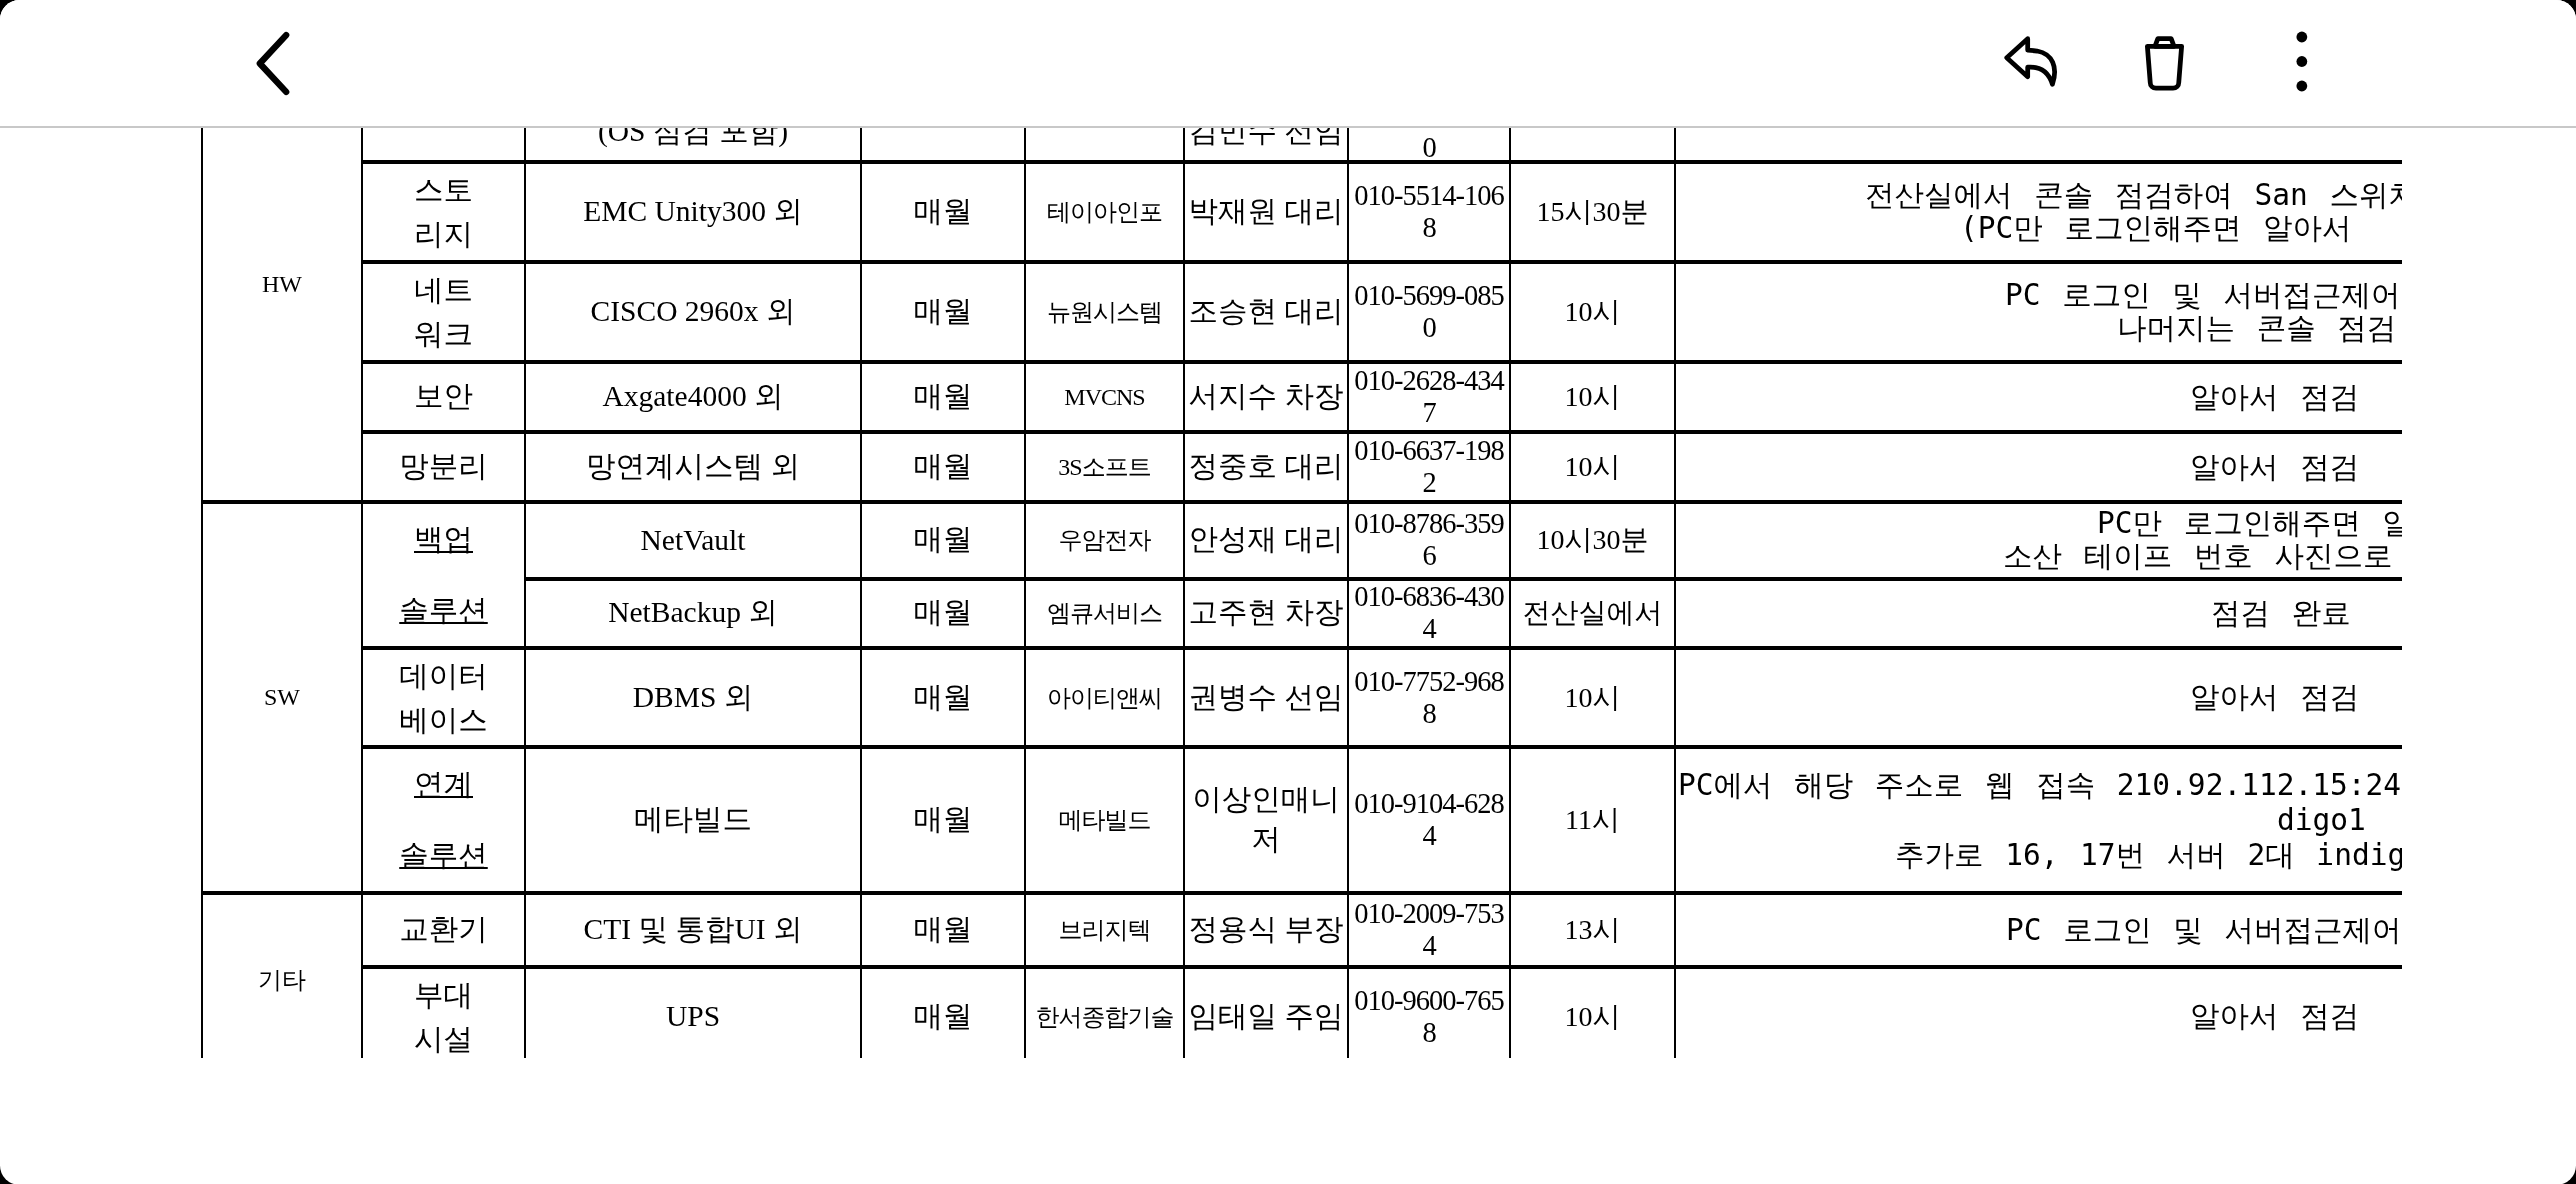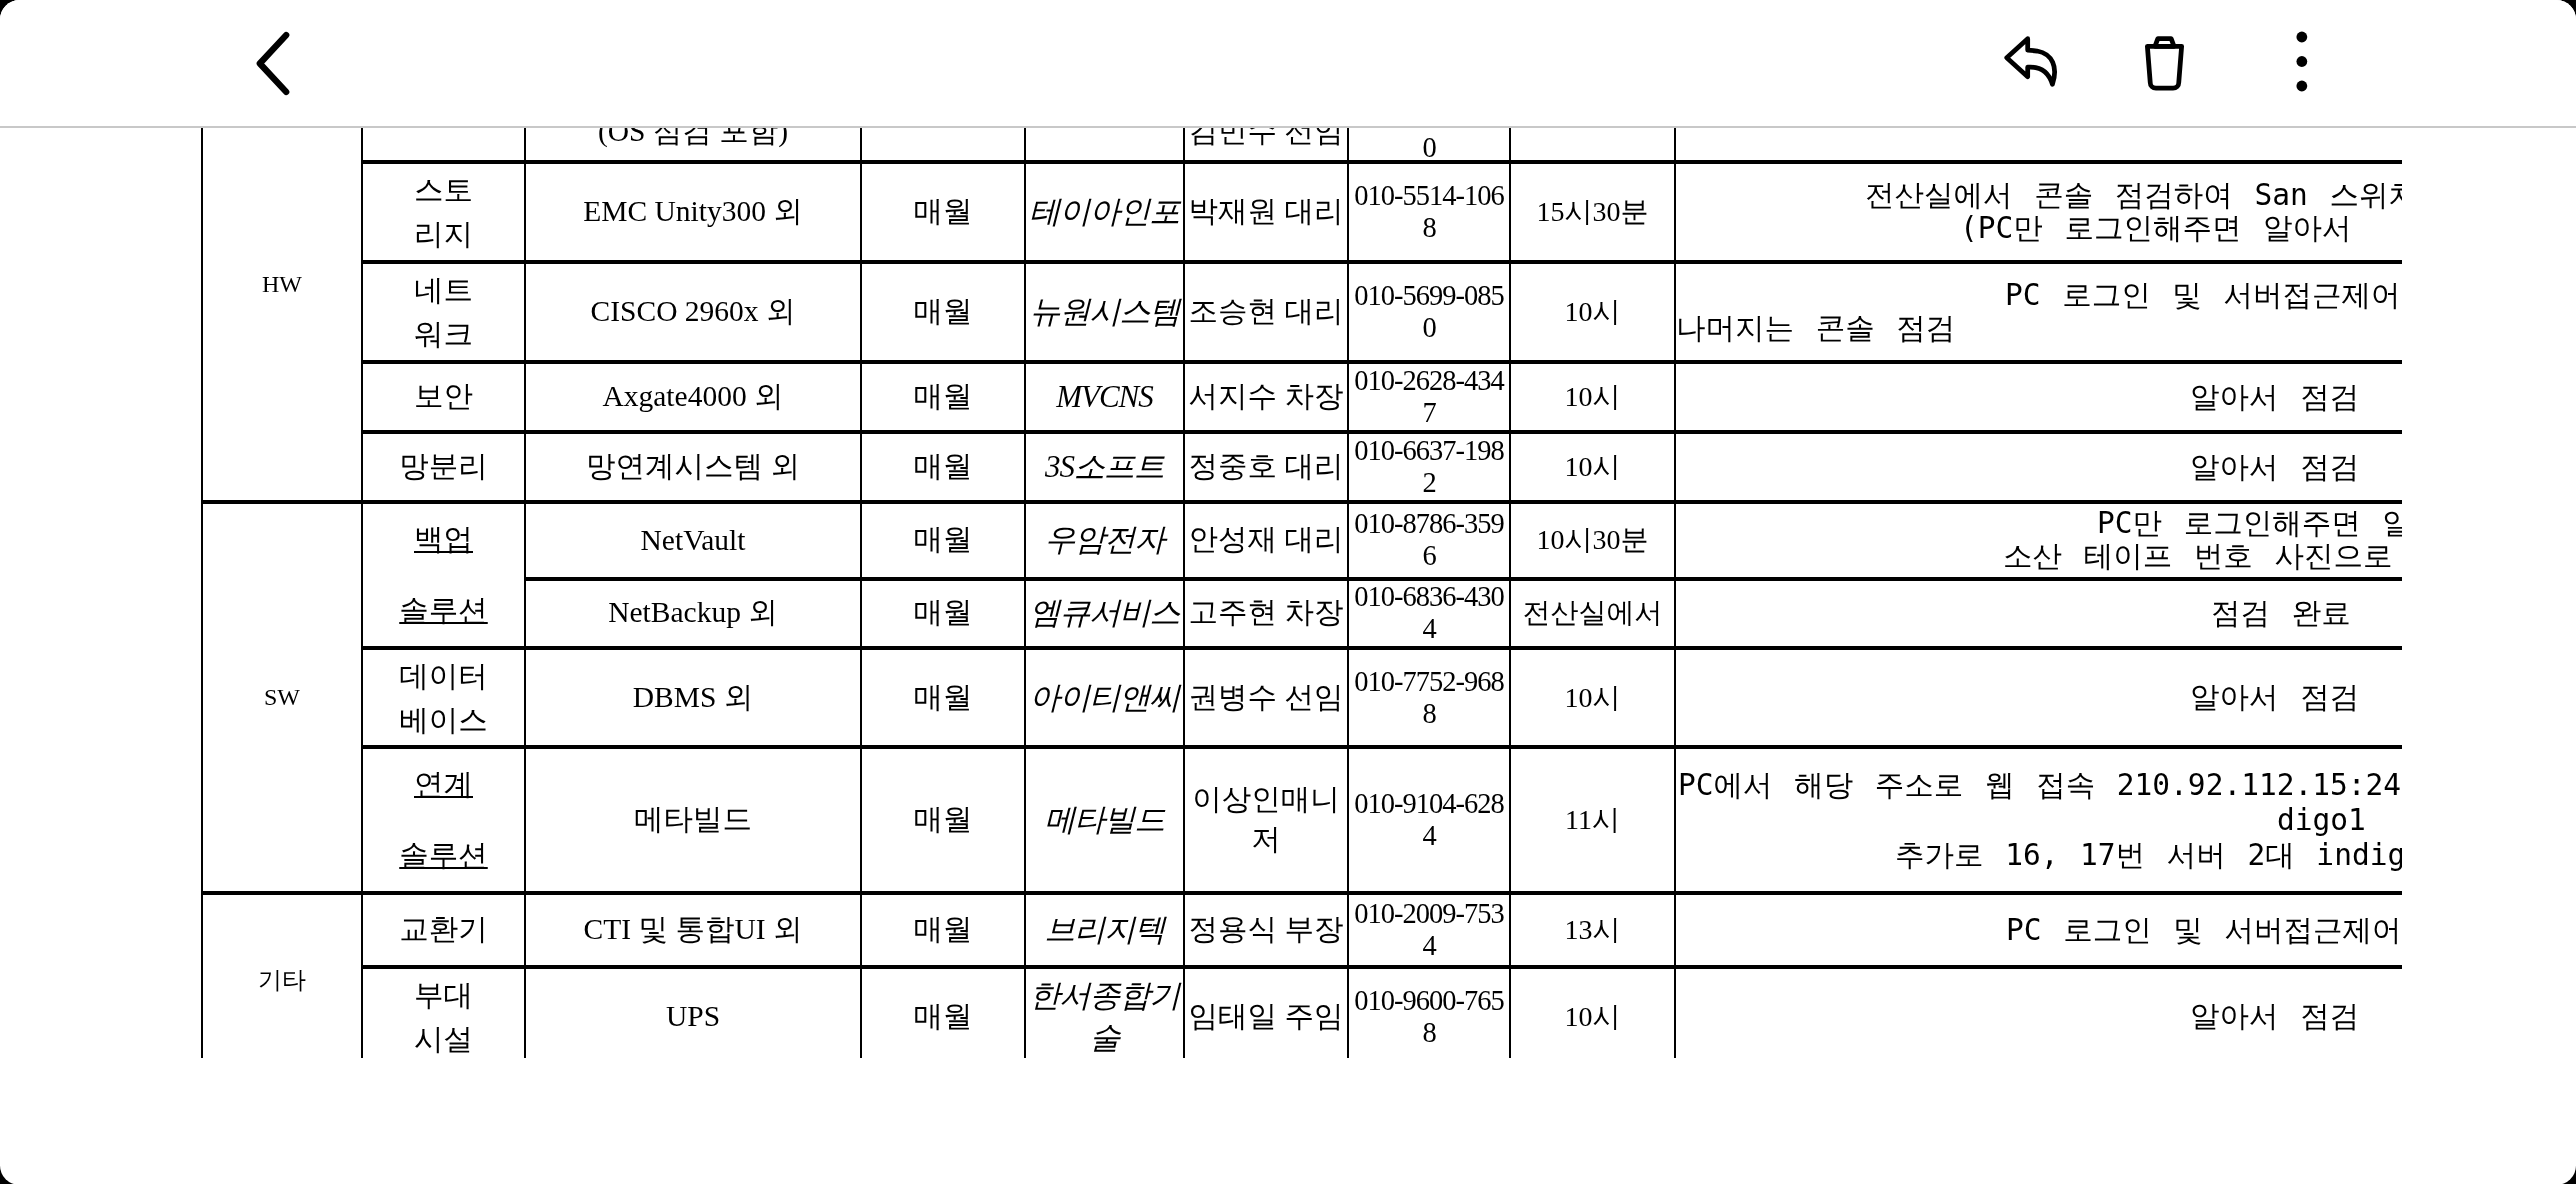--- a/index.html
+++ b/index.html
@@ -34,41 +34,41 @@
     border-top-width: 4.9px;
     border-bottom-width: 4.9px;
     padding: 0;
     text-align: center;
     vertical-align: middle;
     overflow: visible;
   }
   table.insp td.cat { font-size: 24px; }
   .lh45 div { line-height: 44px; }
   .lh72 div { line-height: 71px; text-decoration: underline; }
-  td.vend { font-size: 31px; letter-spacing: -1px; font-style: italic; }
+  td.vend { font-size: 24px; letter-spacing: -1px; }
   td.phone { font-size: 28.5px; letter-spacing: -1px; }
   .pblock div { line-height: 32px; min-height: 32px; }
   td.time { font-size: 28px; }
   
   tr.partial .pd { position: relative; top: 17.7px; }
   
   td.notes {
     font-family: "DejaVu Sans Mono", "DejaVu Sans", "Liberation Sans", sans-serif;
     font-size: 29.5px;
     word-spacing: 3.9px;
   }
   td.notes .line {
     text-align: left;
     white-space: nowrap;
     line-height: 33px;
     min-height: 33px;
   }
   td.notes.n3 .line { line-height: 35px; min-height: 35px; }
   .n-r2 .l1 { margin-left: 189px; } .n-r2 .l2 { margin-left: 284px; }
-  .n-r3 .l1 { margin-left: 329px; } .n-r3 .l2 { }
+  .n-r3 .l1 { margin-left: 329px; } .n-r3 .l2 { margin-left: 441px; }
   .n-r4 .l1 { margin-left: 514px; }
   .n-r5 .l1 { margin-left: 514px; }
   .n-r6 .l1 { margin-left: 421px; } .n-r6 .l2 { margin-left: 327px; }
   .n-r7 .l1 { margin-left: 535px; }
   .n-r8 .l1 { margin-left: 514px; }
   .n-r9 .l1 { margin-left: 2px; } .n-r9 .l2 { margin-left: 601px; } .n-r9 .l3 { margin-left: 219px; }
   .n-r10 .l1 { margin-left: 330px; }
   .n-r11 .l1 { margin-left: 514px; }
   
   .toolbar {

